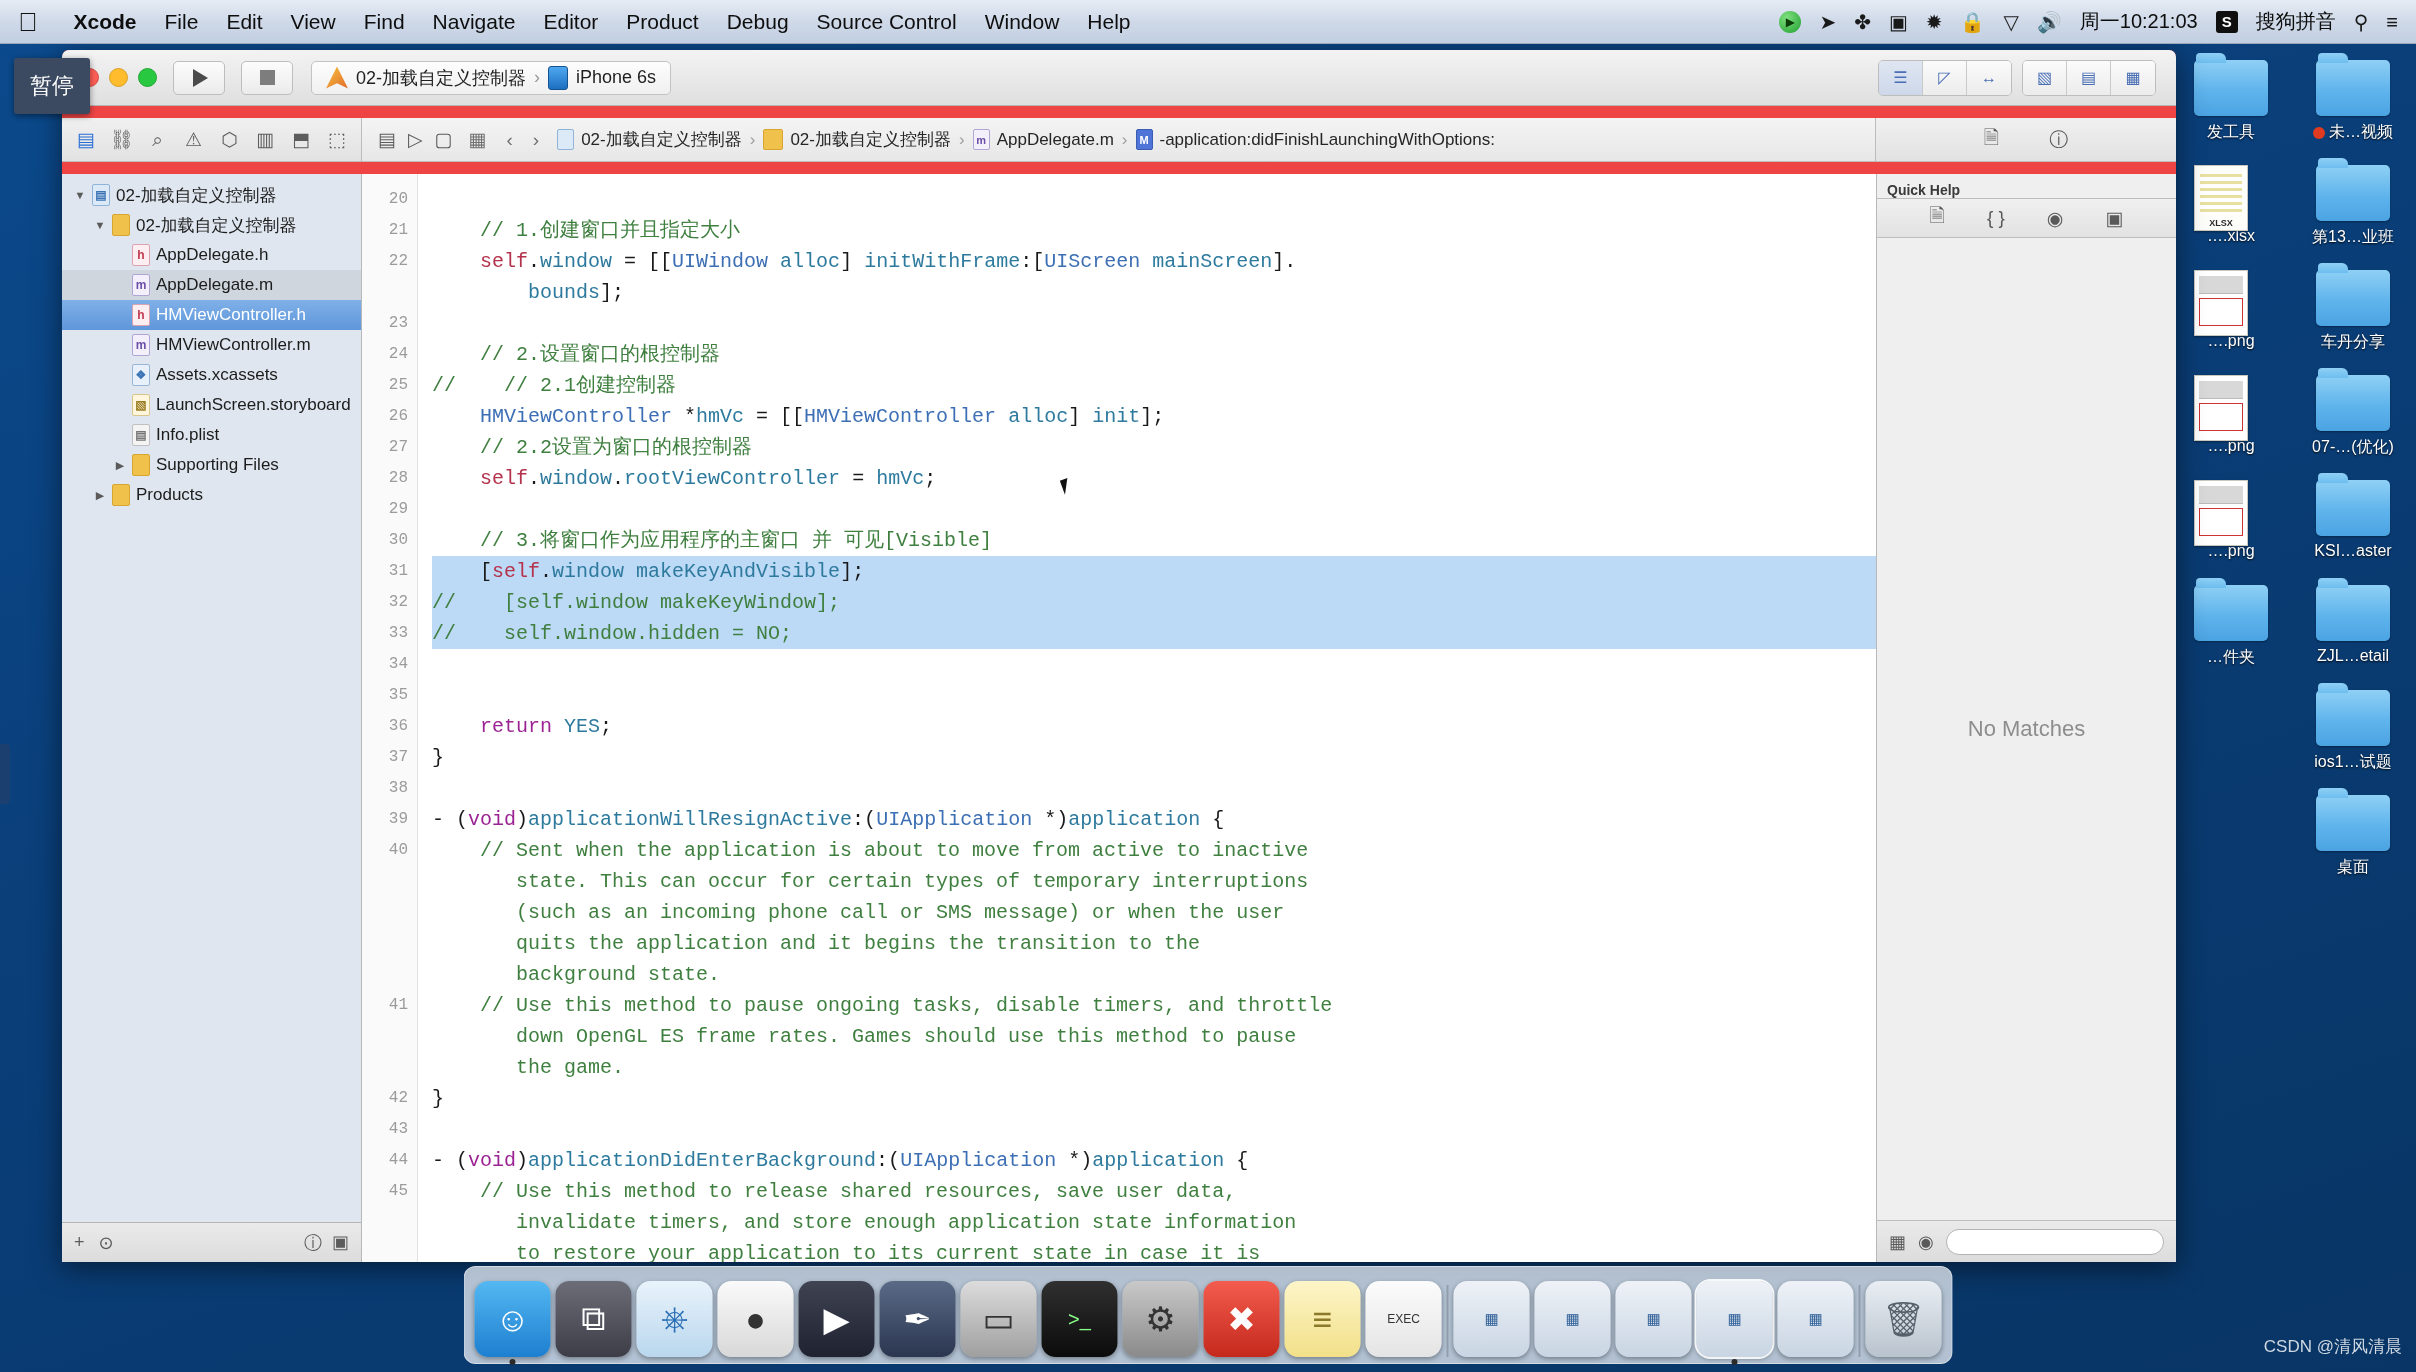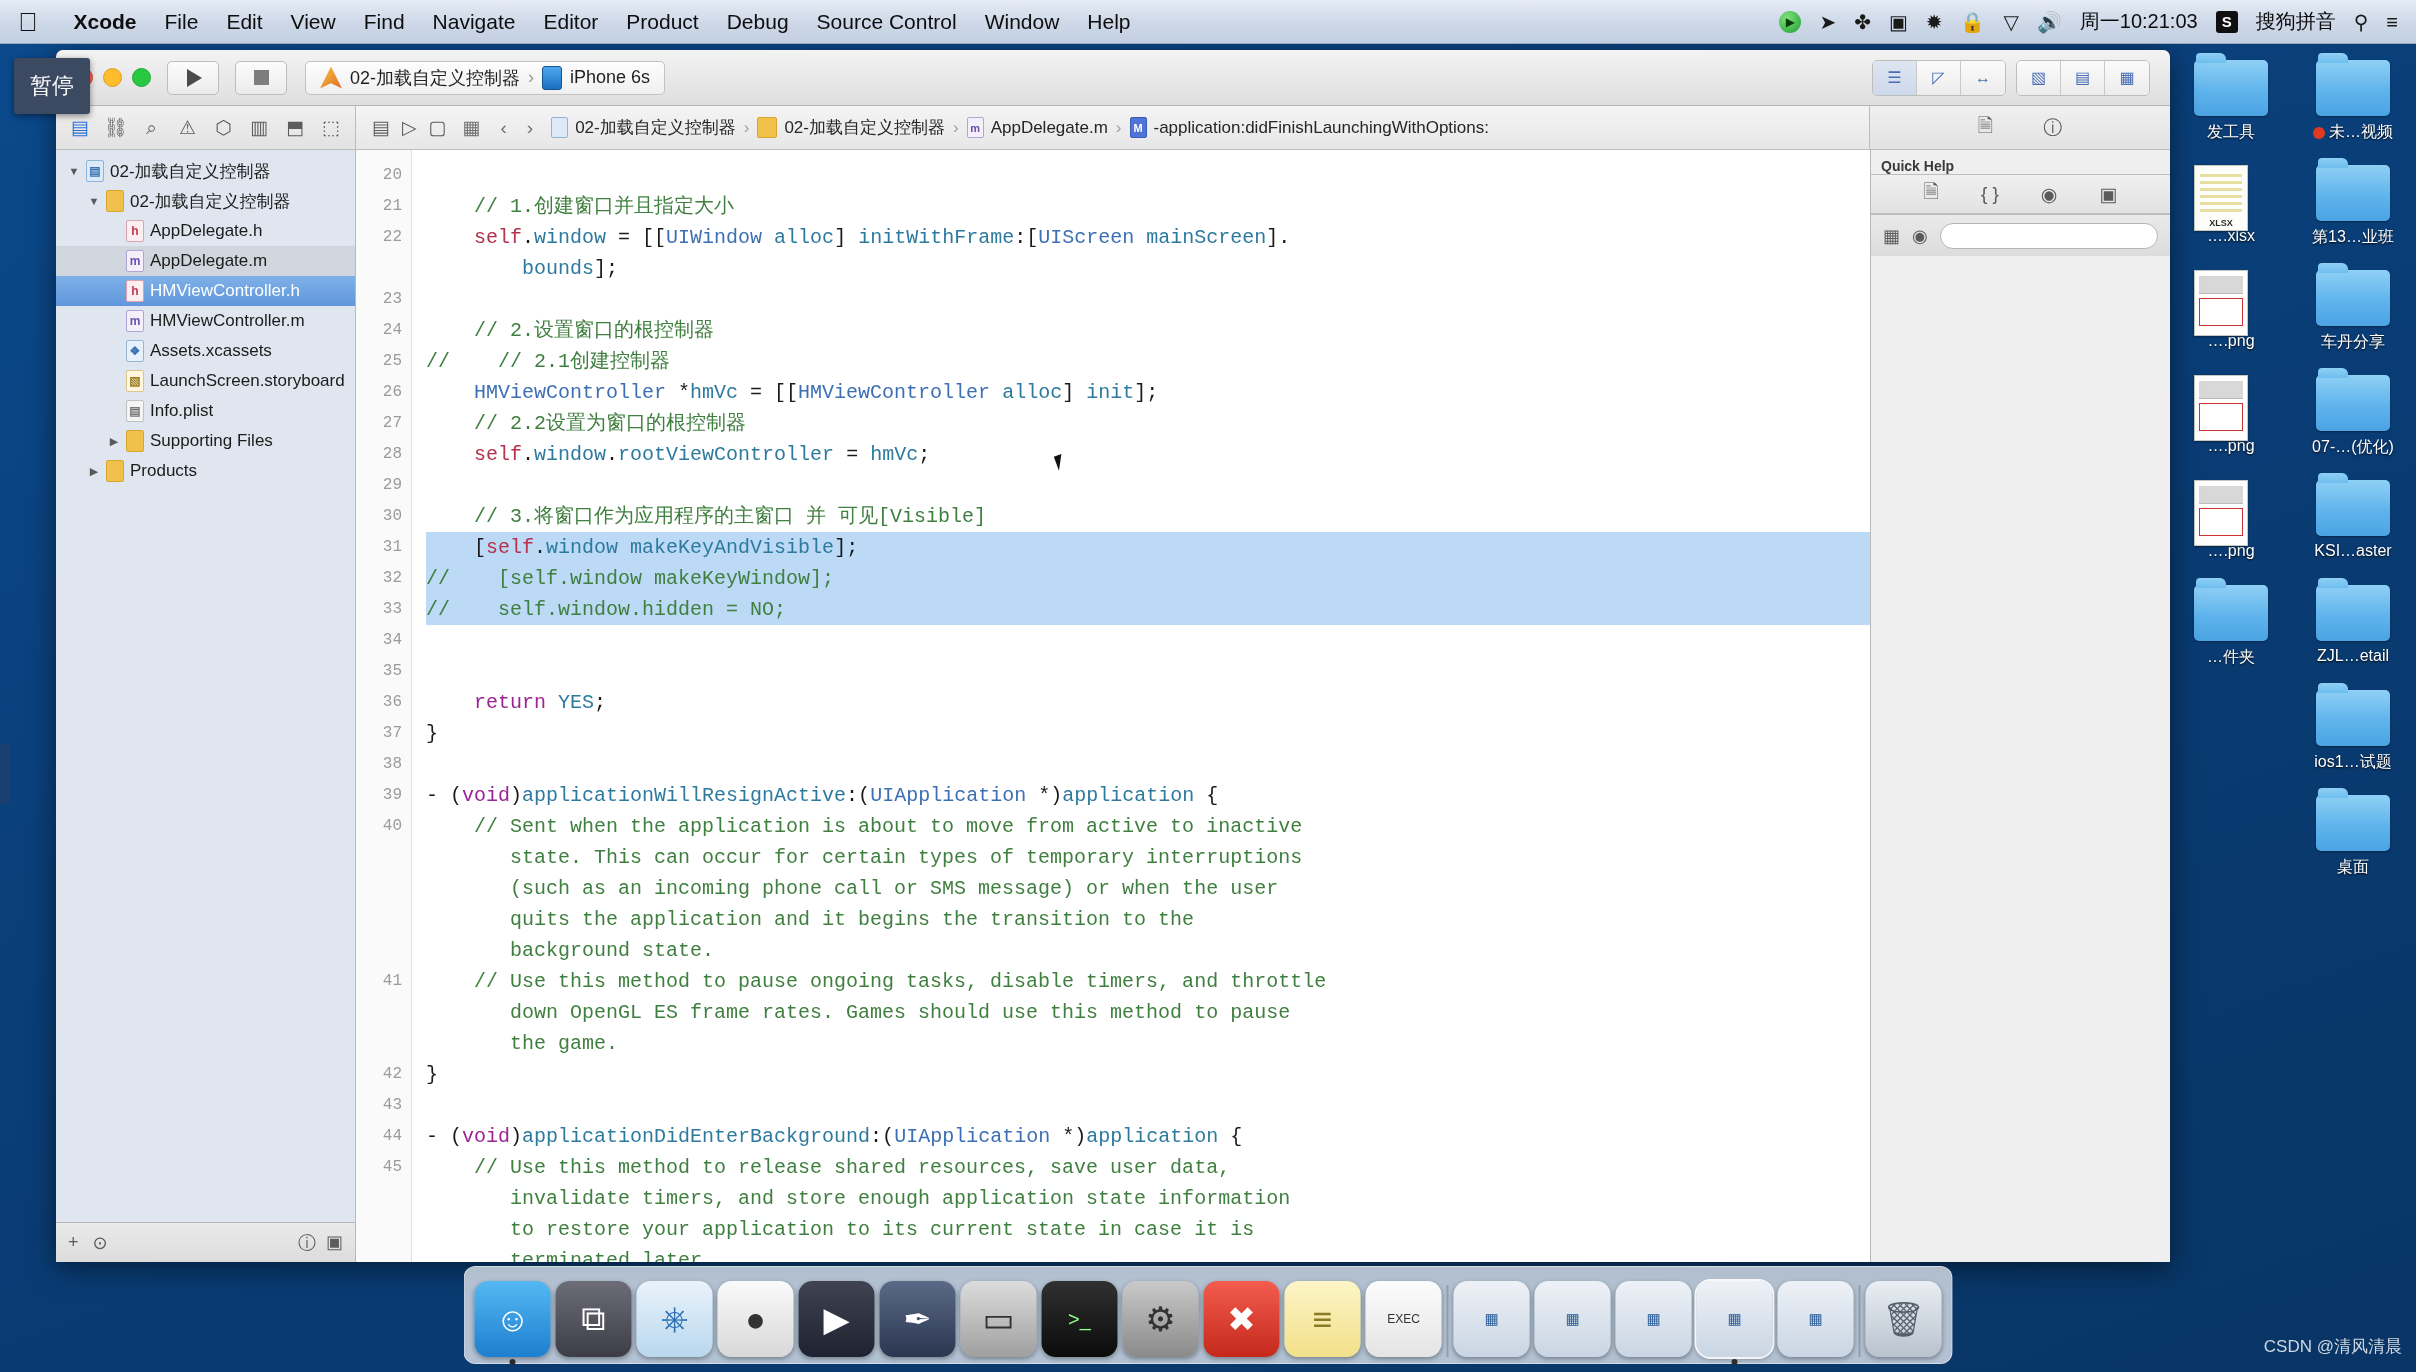--- a/index.html
+++ b/index.html
@@ -125,28 +125,28 @@
     background: #3c4a61; color: #fff;
     display: flex; align-items: center; justify-content: center;
     font-size: 22px; border-radius: 3px;
     z-index: 60;
     box-shadow: 0 2px 6px rgba(0,0,0,.45);
   }
 
   
   #xcode {
     position: absolute;
-    left: 56px; top: 50px;
+    left: 62px; top: 50px;
     width: 2114px; height: 1212px;
     background: #ef4444;
     border-radius: 7px 7px 0 0;
     box-shadow: 0 6px 28px rgba(0,0,0,.5);
     z-index: 20;
     overflow: hidden;
-    display: flex; flex-direction: column;
+    display: flex; flex-direction: column; gap: 12px;
   }
 
   
   #xc-toolbar {
     height: 56px; min-height:56px;
     background: linear-gradient(180deg,#f3f3f3,#dfdfdf);
     border-bottom: 1px solid #b4b4b4;
     display: flex; align-items: center;
     position: relative;
   }
@@ -745,20 +745,21 @@
     </div>
 
     <div id="inspector">
       <div id="qh-title">Quick Help</div>
       <div id="lib-bar">
         <span>🗎</span>
         <span>{ }</span>
         <span>◉</span>
         <span>▣</span>
       </div>
+      <div id="lib-body">No Matches</div>
       <div id="lib-footer">
         <span style="color:#5a5a5a;font-size:18px">▦</span>
         <span style="color:#5a5a5a;font-size:18px">◉</span>
         <span id="lib-search"></span>
       </div>
     </div>
   </div>
 </div>
 
 <div id="dock">

